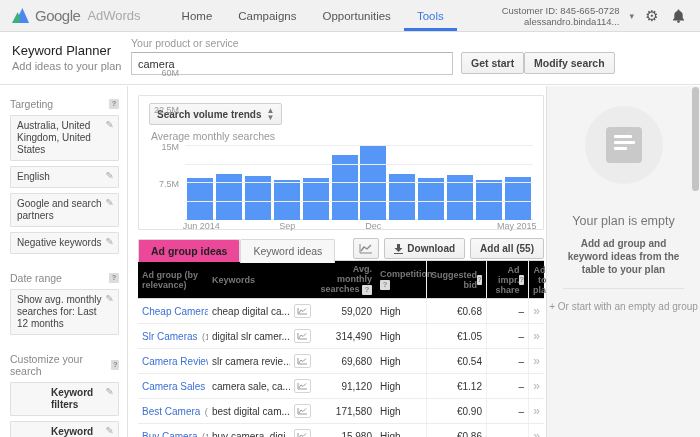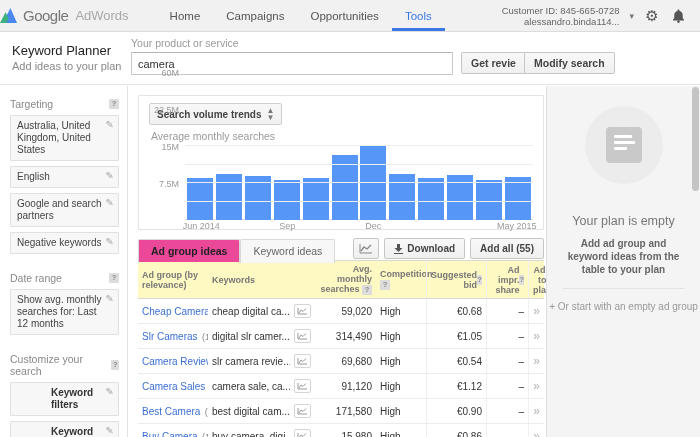--- a/index.html
+++ b/index.html
@@ -2,21 +2,21 @@
 <html><head>
 <meta charset="utf-8">
 <style>
   * { margin:0; padding:0; box-sizing:border-box; }
   html,body { background:#e9e9e9; }
   body { font-family:"Liberation Sans","DejaVu Sans",sans-serif; color:#333; }
   .screen { position:relative; width:700px; height:437px; background:#fff; overflow:hidden; margin:0 auto; }
 
   
   .topbar { position:absolute; top:0; left:0; right:0; height:32px; background:#f1f1f1; border-bottom:1px solid #dcdcdc; display:flex; align-items:stretch; }
-  .logo { display:flex; align-items:center; gap:5px; }
+  .logo { display:flex; align-items:center; padding-left:12px; gap:5px; }
   .logo svg { display:block; }
   .logo-google { font-size:15px; color:#787878; letter-spacing:-0.5px; }
   .logo-adwords { font-size:13px; color:#a8a8a8; margin-left:2px; }
   .nav { display:flex; margin-left:28px; }
   .nav-item { display:flex; align-items:center; padding:0 13px; font-size:11.5px; color:#555; cursor:pointer; border-bottom:3px solid transparent; padding-top:3px; }
   .nav-item.active { color:#3b78e7; border-bottom-color:#3b78e7; }
   .top-right { margin-left:auto; display:flex; align-items:center; gap:10px; padding-right:14px; }
   .account { text-align:right; font-size:9.5px; color:#666; line-height:11px; }
   .caret { font-size:9px; color:#777; }
   .top-icon { width:16px; height:16px; display:flex; align-items:center; justify-content:center; color:#555; }
@@ -62,21 +62,21 @@
   .tabs-row { position:relative; margin:8px 1px 0 9px; height:23px; border-bottom:1px solid #d9d9d9; }
   .tab { position:relative; display:inline-block; font-size:10.5px; padding:5px 12px 6px 12px; border:1px solid #d9d9d9; border-bottom:none; background:#f7f7f7; color:#666; cursor:pointer; top:1px; border-radius:2px 2px 0 0; }
   .tab.active { background:#ec4899; color:#222; font-weight:bold; height:23px; }
   .actions { position:absolute; right:0; top:0; display:flex; gap:5px; }
   .icon-btn { width:26px; height:21px; display:flex; align-items:center; justify-content:center; background:linear-gradient(#f8f8f8,#f0f0f0); border:1px solid #c6c6c6; border-radius:2px; cursor:pointer; }
   .action-btn { font-size:10px; padding:3px 9px; display:flex; align-items:center; gap:4px; }
 
   
   .table { margin:0 1px 0 9px; }
   .thead, .trow { display:grid; grid-template-columns:70px 82px 24px 62px 50px 60px 42px 1fr; align-items:center; }
-  .thead { border-bottom:1px solid #d9d9d9; background:#fef9c3; min-height:27px; }
+  .thead { border-bottom:1px solid #d9d9d9; background:#000000; min-height:27px; }
   .th { font-size:9px; font-weight:bold; color:#777; line-height:10px; padding:3px 4px; }
   .th.r, .td.r { text-align:right; }
   .th.c, .td.c { text-align:center; }
   .trow { min-height:25px; border-bottom:1px solid #ececec; }
   .td { font-size:10px; padding:2px 4px; color:#333; white-space:nowrap; overflow:hidden; }
   .td.bordered, .th.bordered { border-left:1px solid #f0f0f0; align-self:stretch; display:flex; align-items:center; }
   .td.bordered.r { justify-content:flex-end; }
   .td.bordered.c { justify-content:center; }
   .adgroup-link { color:#3b6fd4; cursor:pointer; }
   .adgroup-count { color:#888; font-size:9px; margin-left:2px; }
@@ -135,21 +135,21 @@
         </svg>
       </span>
     </div>
   </div>
 
   <div class="subheader">
     <div class="kp-title">Keyword Planner</div>
     <div class="kp-subtitle">Add ideas to your plan</div>
     <div class="search-label">Your product or service</div>
     <input class="search-input" value="camera" style="">
-    <span class="btn get-ideas-btn">Get revie</span>
+    <span class="btn get-ideas-btn">Get start</span>
     <span class="btn modify-search-btn">Modify search</span>
   </div>
 
   <div class="sidebar">
     <div class="side-heading">
       <span>Targeting</span>
         <span class="help">?</span>
     </div>
     <div id="targeting-boxes">
         <div class="side-box"><span class="sub">Australia, United Kingdom, United States</span><span class="pencil">✎</span></div>

